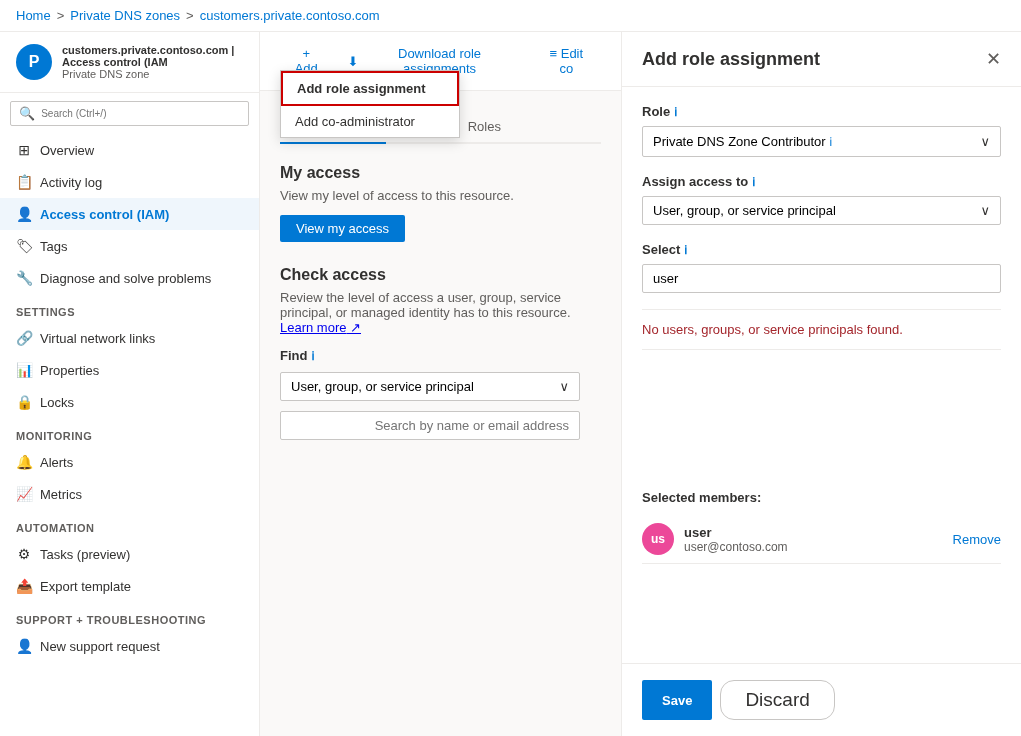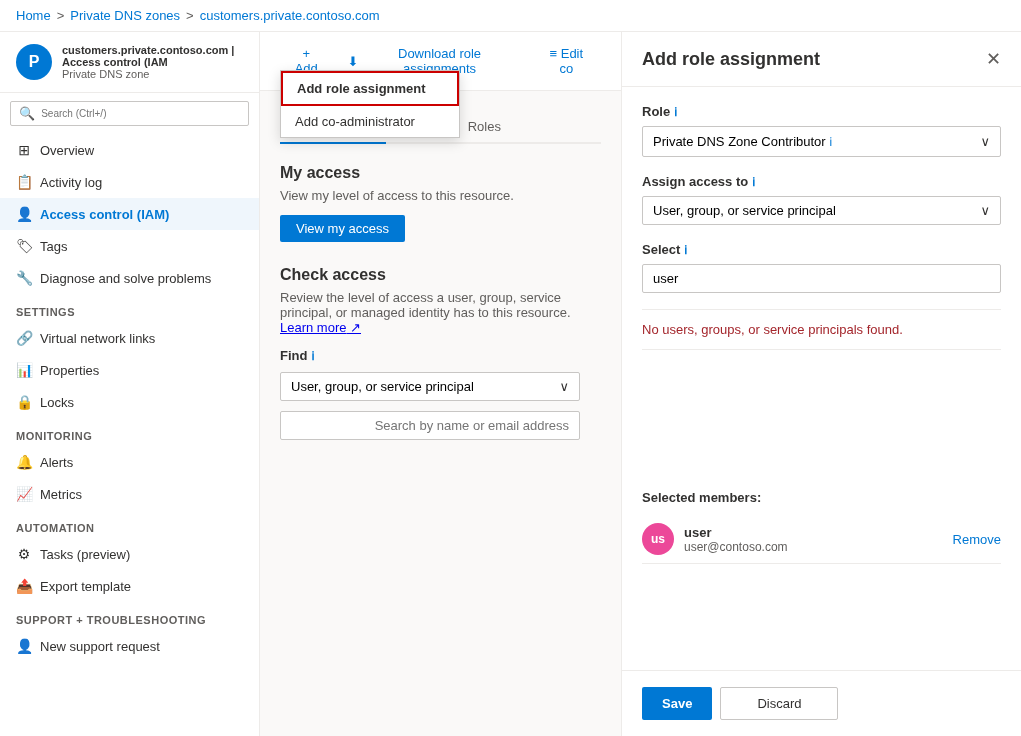--- a/index.html
+++ b/index.html
@@ -231,21 +231,21 @@
     .member-name { font-size: 13px; font-weight: 600; color: #323130; }
     .member-email { font-size: 12px; color: #605e5c; }
     .remove-link { color: #0078d4; cursor: pointer; font-size: 13px; text-decoration: none; }
 
     .panel-footer {
       padding: 16px 20px;
       border-top: 1px solid #edebe9;
       display: flex; gap: 8px;
     }
     .btn-save { background: #0078d4; color: #fff; border: none; padding: 8px 20px; border-radius: 2px; cursor: pointer; font-size: 13px; font-weight: 600; }
-    .btn-discard { background: #fff; color: #323130; border: 1px solid #c8c6c4; padding: 8px 36px; border-radius: 2px; cursor: pointer; font-size: 13px; }
+    .btn-discard { background: #fff; color: #323130; border: 1px solid #c8c6c4; padding: 8px 24px; border-radius: 14px; cursor: pointer; font-size: 19px; }
   </style>
 </head>
 <body>
 
 <div class="breadcrumb-bar">
   <a href="#">Home</a>
   <span>&gt;</span>
   <a href="#">Private DNS zones</a>
   <span>&gt;</span>
   <a href="#">customers.private.contoso.com</a>

